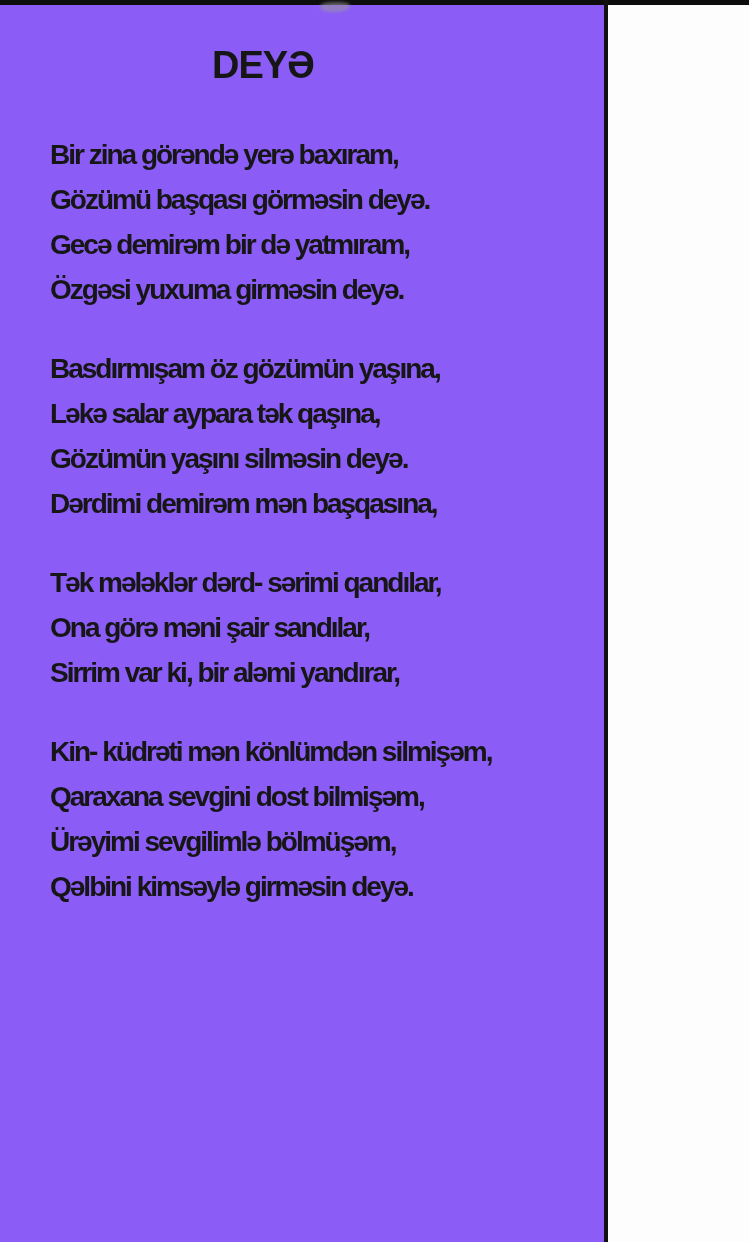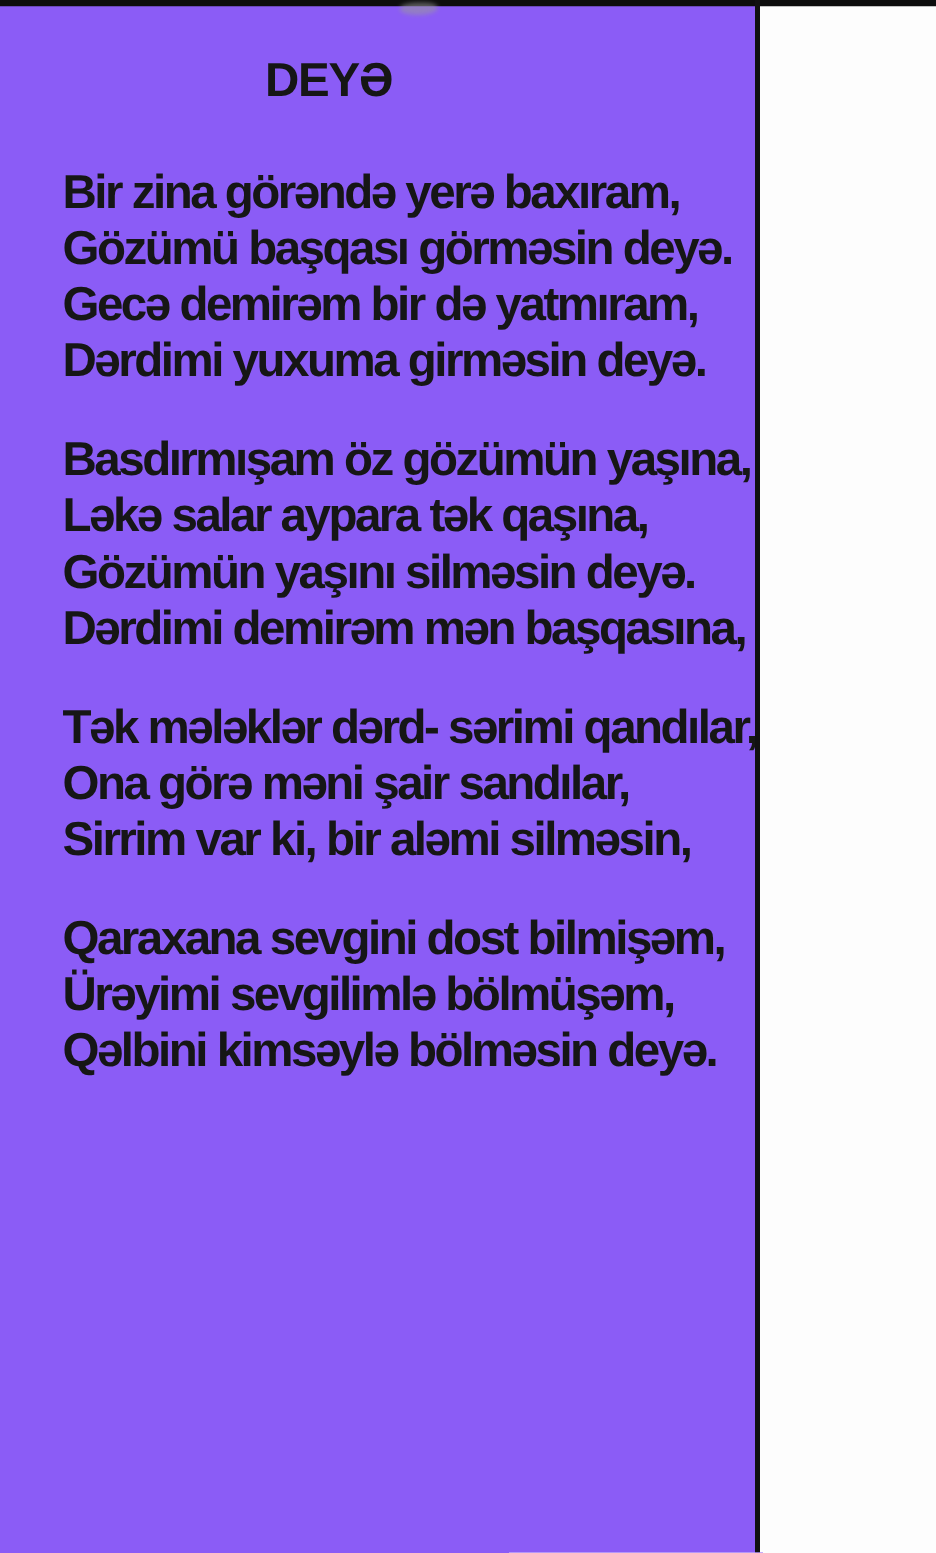--- a/index.html
+++ b/index.html
@@ -57,21 +57,21 @@
   }
   .poem-body {
     padding-left: 50px;
     padding-top: 48px;
   }
   .stanza {
     margin: 0 0 34px 0;
   }
   .line {
     margin: 0;
-    font-size: 38px;
+    font-size: 28px;
     font-weight: bold;
     letter-spacing: -2px;
     line-height: 45px;
     color: #161616;
     white-space: nowrap;
   }
 </style>
 </head>
 <body>
 
@@ -81,37 +81,38 @@
   <div class="smudge"></div>
 
   <h1 class="title">DEYƏ</h1>
 
   <div class="poem-body">
 
     <div class="stanza">
       <p class="line">Bir zina görəndə yerə baxıram,</p>
       <p class="line">Gözümü başqası görməsin deyə.</p>
       <p class="line">Gecə demirəm bir də yatmıram,</p>
-      <p class="line">Dərdimi yuxuma girməsin deyə.</p>
+      <p class="line">Özgəsi yuxuma girməsin deyə.</p>
     </div>
 
 
     <div class="stanza">
       <p class="line">Basdırmışam öz gözümün yaşına,</p>
       <p class="line">Ləkə salar aypara tək qaşına,</p>
       <p class="line">Gözümün yaşını silməsin deyə.</p>
       <p class="line">Dərdimi demirəm mən başqasına,</p>
     </div>
 
     <div class="stanza">
       <p class="line">Tək mələklər dərd- sərimi qandılar,</p>
       <p class="line">Ona görə məni şair sandılar,</p>
-      <p class="line">Sirrim var ki, bir aləmi silməsin,</p>
+      <p class="line">Sirrim var ki, bir aləmi yandırar,</p>
     </div>
 
     <div class="stanza">
+      <p class="line">Kin- küdrəti mən könlümdən silmişəm,</p>
       <p class="line">Qaraxana sevgini dost bilmişəm,</p>
       <p class="line">Ürəyimi sevgilimlə bölmüşəm,</p>
-      <p class="line">Qəlbini kimsəylə bölməsin deyə.</p>
+      <p class="line">Qəlbini kimsəylə girməsin deyə.</p>
     </div>
 
   </div>
 </div>
 
 </body></html>

